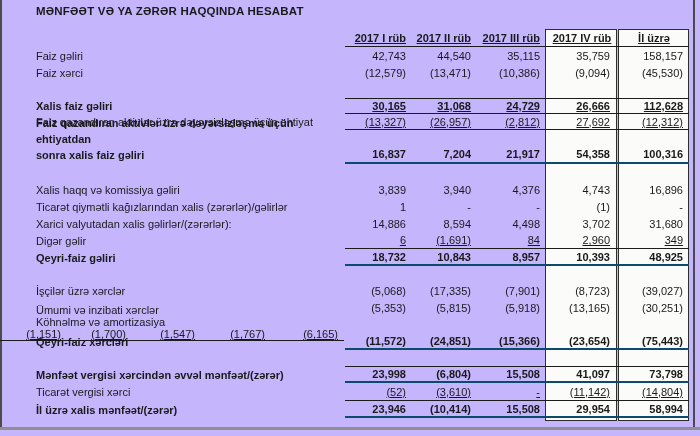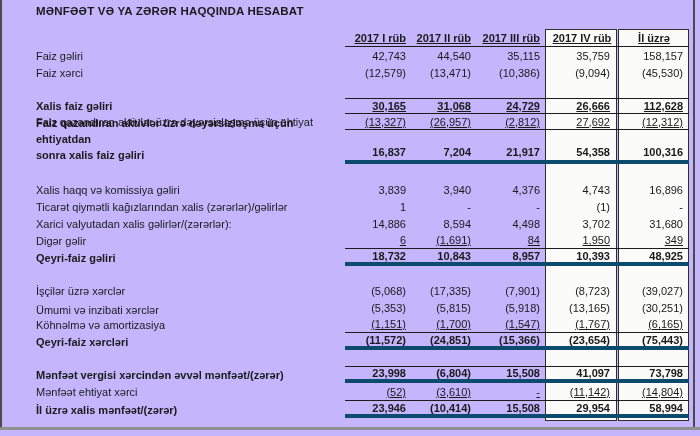--- a/index.html
+++ b/index.html
@@ -34,21 +34,21 @@
     font-size:11px;box-sizing:border-box;white-space:nowrap;
   }
   .c0{width:65px;padding-right:4px;}
   .c1{width:65px;padding-right:4px;}
   .c2{width:70px;padding-right:5px;}
   .c3{width:74px;padding-right:9px;}
   .c4{width:70px;padding-right:6px;}
   .row.bold .label,.row.bold .cell{font-weight:bold;}
   .vals.bt{border-top:1px solid #1C1C1C;}
   .vals.bb{border-bottom:1px solid #1C1C1C;text-decoration:underline;}
-  .vals.bbthick{border-bottom:4px solid #0c4a6e;}
+  .vals.bbthick{border-bottom:2px solid #0c4a6e;}
   .row.header .cell{font-weight:bold;}
   .row.header .c3,.row.header .c4{justify-content:center;padding-right:0;}
   .row.vbottom .label{
     align-items:flex-end;white-space:pre-line;line-height:16px;padding-bottom:1px;
   }
   .row.vbottom .cell{align-items:flex-end;padding-bottom:2px;}
 </style>
 </head>
 <body>
 
@@ -169,21 +169,21 @@
           <span class="cell c3">3,702</span>
           <span class="cell c4">31,680</span>
         </div>
       </div>
       <div class="row" style="height: 17px;">
         <div class="label">Digər gəlir</div>
         <div class="vals bb">
           <span class="cell c0">6</span>
           <span class="cell c1">(1,691)</span>
           <span class="cell c2">84</span>
-          <span class="cell c3">1,950</span>
+          <span class="cell c3">2,960</span>
           <span class="cell c4">349</span>
         </div>
       </div>
       <div class="row bold " style="height: 17px;">
         <div class="label">Qeyri-faiz gəliri</div>
         <div class="vals bbthick">
           <span class="cell c0">18,732</span>
           <span class="cell c1">10,843</span>
           <span class="cell c2">8,957</span>
           <span class="cell c3">10,393</span>
@@ -213,21 +213,21 @@
       <div class="row" style="height: 17px; align-items: flex-end;">
         <div class="label">Ümumi və inzibati xərclər</div>
         <div class="vals">
           <span class="cell c0">(5,353)</span>
           <span class="cell c1">(5,815)</span>
           <span class="cell c2">(5,918)</span>
           <span class="cell c3">(13,165)</span>
           <span class="cell c4">(30,251)</span>
         </div>
       </div>
-      <div class="row" style="height: 17px;">
+      <div class="row" style="height: 17px; flex-direction: column;">
         <div class="label">Köhnəlmə və amortizasiya</div>
         <div class="vals bb">
           <span class="cell c0">(1,151)</span>
           <span class="cell c1">(1,700)</span>
           <span class="cell c2">(1,547)</span>
           <span class="cell c3">(1,767)</span>
           <span class="cell c4">(6,165)</span>
         </div>
       </div>
       <div class="row bold " style="height: 17px;">
@@ -254,21 +254,21 @@
         <div class="label">Mənfəət vergisi xərcindən əvvəl mənfəət/(zərər)</div>
         <div class="vals bt bbthick">
           <span class="cell c0">23,998</span>
           <span class="cell c1">(6,804)</span>
           <span class="cell c2">15,508</span>
           <span class="cell c3">41,097</span>
           <span class="cell c4">73,798</span>
         </div>
       </div>
       <div class="row" style="height: 18px;">
-        <div class="label">Mənfəət ehtiyat xərci</div>
+        <div class="label">Ticarət vergisi xərci</div>
         <div class="vals bb">
           <span class="cell c0">(52)</span>
           <span class="cell c1">(3,610)</span>
           <span class="cell c2">-</span>
           <span class="cell c3">(11,142)</span>
           <span class="cell c4">(14,804)</span>
         </div>
       </div>
       <div class="row bold " style="height: 17px;">
         <div class="label">İl üzrə xalis mənfəət/(zərər)</div>

